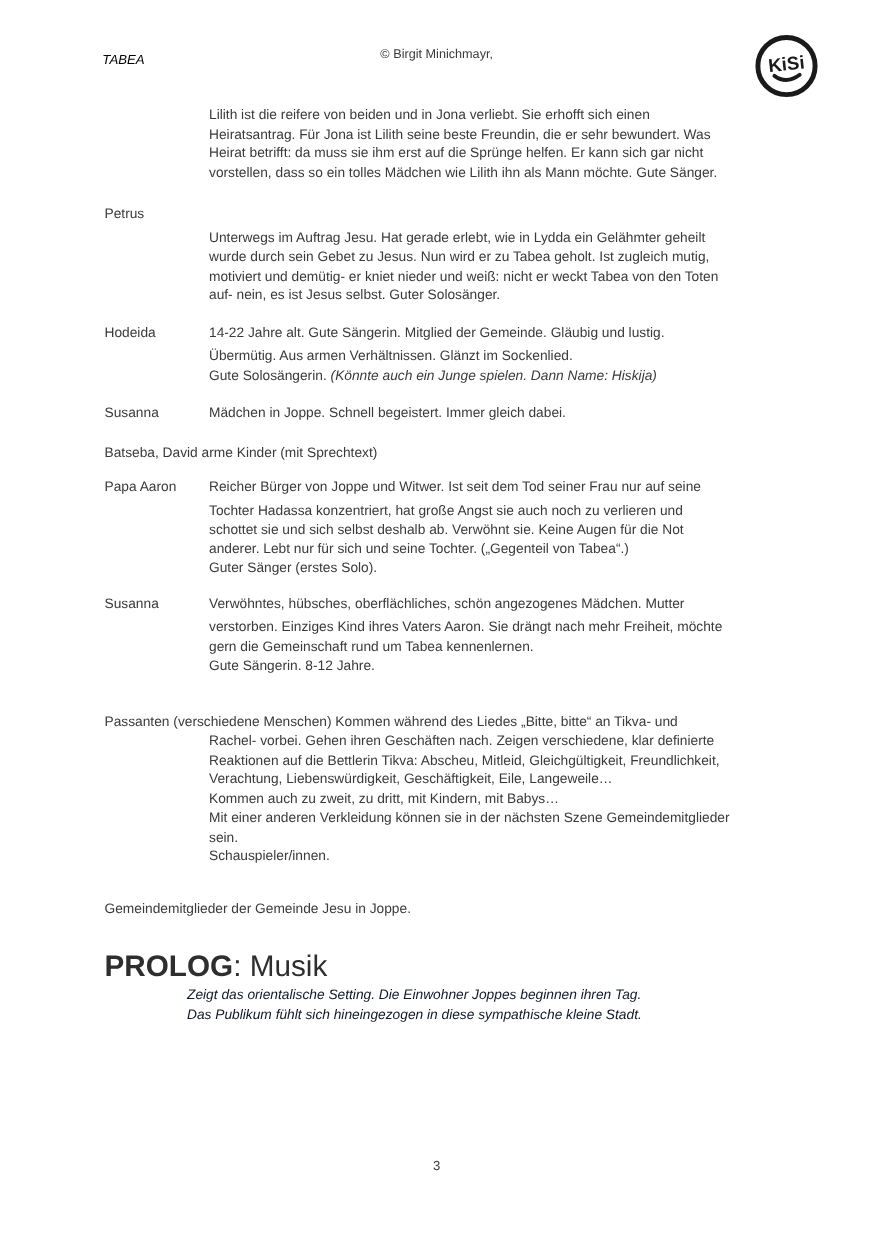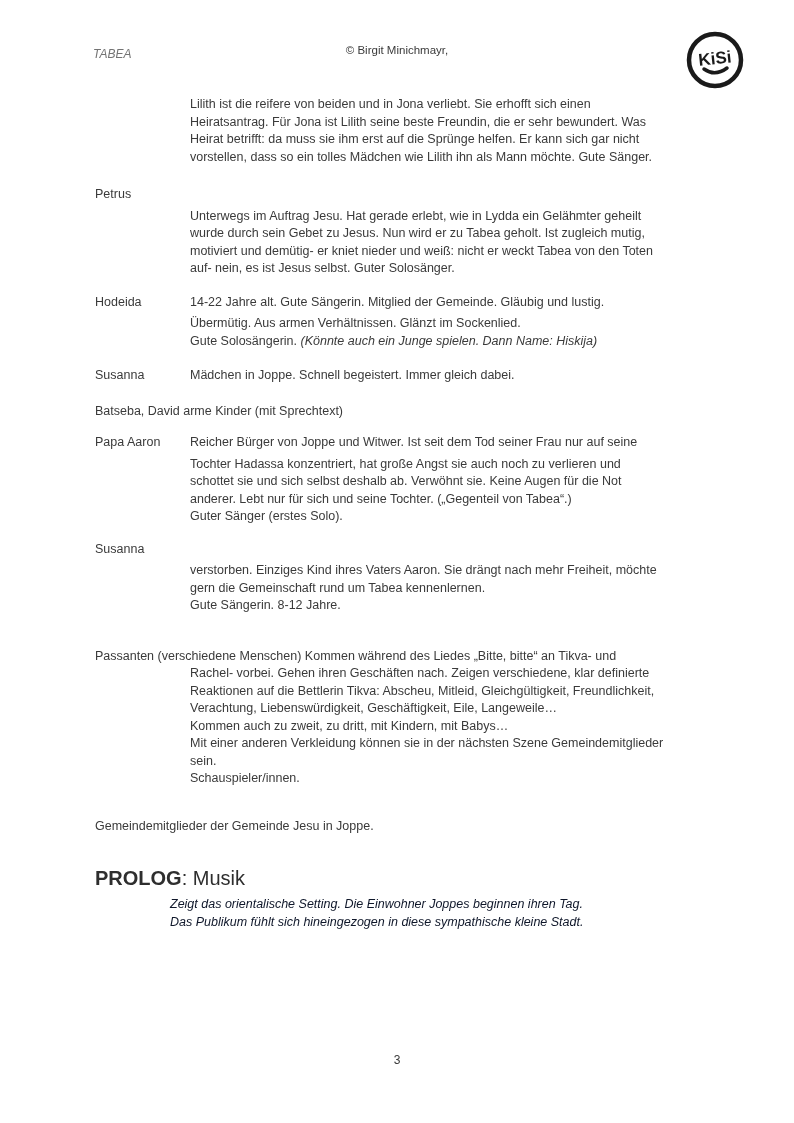--- a/index.html
+++ b/index.html
@@ -12,21 +12,21 @@
     color: #3a3a3a;
     font-size: 12.5px;
     line-height: 17.5px;
     overflow: hidden;
   }
   .pre { white-space: pre; }
   
   .header { position: absolute; top: 0; left: 0; width: 100%; height: 96px; }
   .doc-title {
     position: absolute; left: 93px; top: 46px;
-    font-style: italic; font-size: 12px; color: #737373; text-align: center;
+    font-style: italic; font-size: 12px; color: #000000; text-align: center;
   }
   .copyright {
     position: absolute; left: 0; top: 42px; width: 100%;
     text-align: center; font-size: 11.5px; line-height: 16.5px;
   }
   .logo {
     position: absolute; top: 30px; right: 49px; width: 60px; height: 60px;
   }
   
   .main {
@@ -44,21 +44,21 @@
   .mb17 { margin-bottom: 17px; }
   .mb18 { margin-bottom: 18px; }
   .mb14 { margin-bottom: 14px; }
   .mb15 { margin-bottom: 15px; }
   .mb33 { margin-bottom: 33px; }
   .mb23 { margin-bottom: 30px; }
   .mb30 { margin-bottom: 30px; }
   .mb5  { margin-bottom: 5px; }
   
   .prolog-heading {
-    font-size: 20px; line-height: 26px; color: #2e2e2e;
+    font-size: 27px; line-height: 26px; color: #2e2e2e;
   }
   .prolog-heading .bold { font-weight: bold; }
   .stage-directions {
     margin-left: 75px; font-style: italic; color: #0f172a;
   }
   
   .page-number {
     position: absolute; left: 0; top: 1052px; width: 100%;
     text-align: center; font-size: 12px; color: #3a3a3a;
   }
@@ -128,20 +128,21 @@
     <div class="row mb15">
       <div class="label"></div>
       <div class="desc pre">Tochter Hadassa konzentriert, hat große Angst sie auch noch zu verlieren und
 schottet sie und sich selbst deshalb ab. Verwöhnt sie. Keine Augen für die Not
 anderer. Lebt nur für sich und seine Tochter. („Gegenteil von Tabea“.)
 Guter Sänger (erstes Solo).</div>
     </div>
 
     <div class="row mb4">
       <div class="label">Susanna</div>
+      <div class="desc pre">Verwöhntes, hübsches, oberflächliches, schön angezogenes Mädchen. Mutter</div>
     </div>
     <div class="row mb33">
       <div class="label"></div>
       <div class="desc pre">verstorben. Einziges Kind ihres Vaters Aaron. Sie drängt nach mehr Freiheit, möchte
 gern die Gemeinschaft rund um Tabea kennenlernen.
 Gute Sängerin. 8-12 Jahre.</div>
     </div>
 
     <div class="mb23">
       <div class="pre">Passanten (verschiedene Menschen) Kommen während des Liedes „Bitte, bitte“ an Tikva- und</div>

